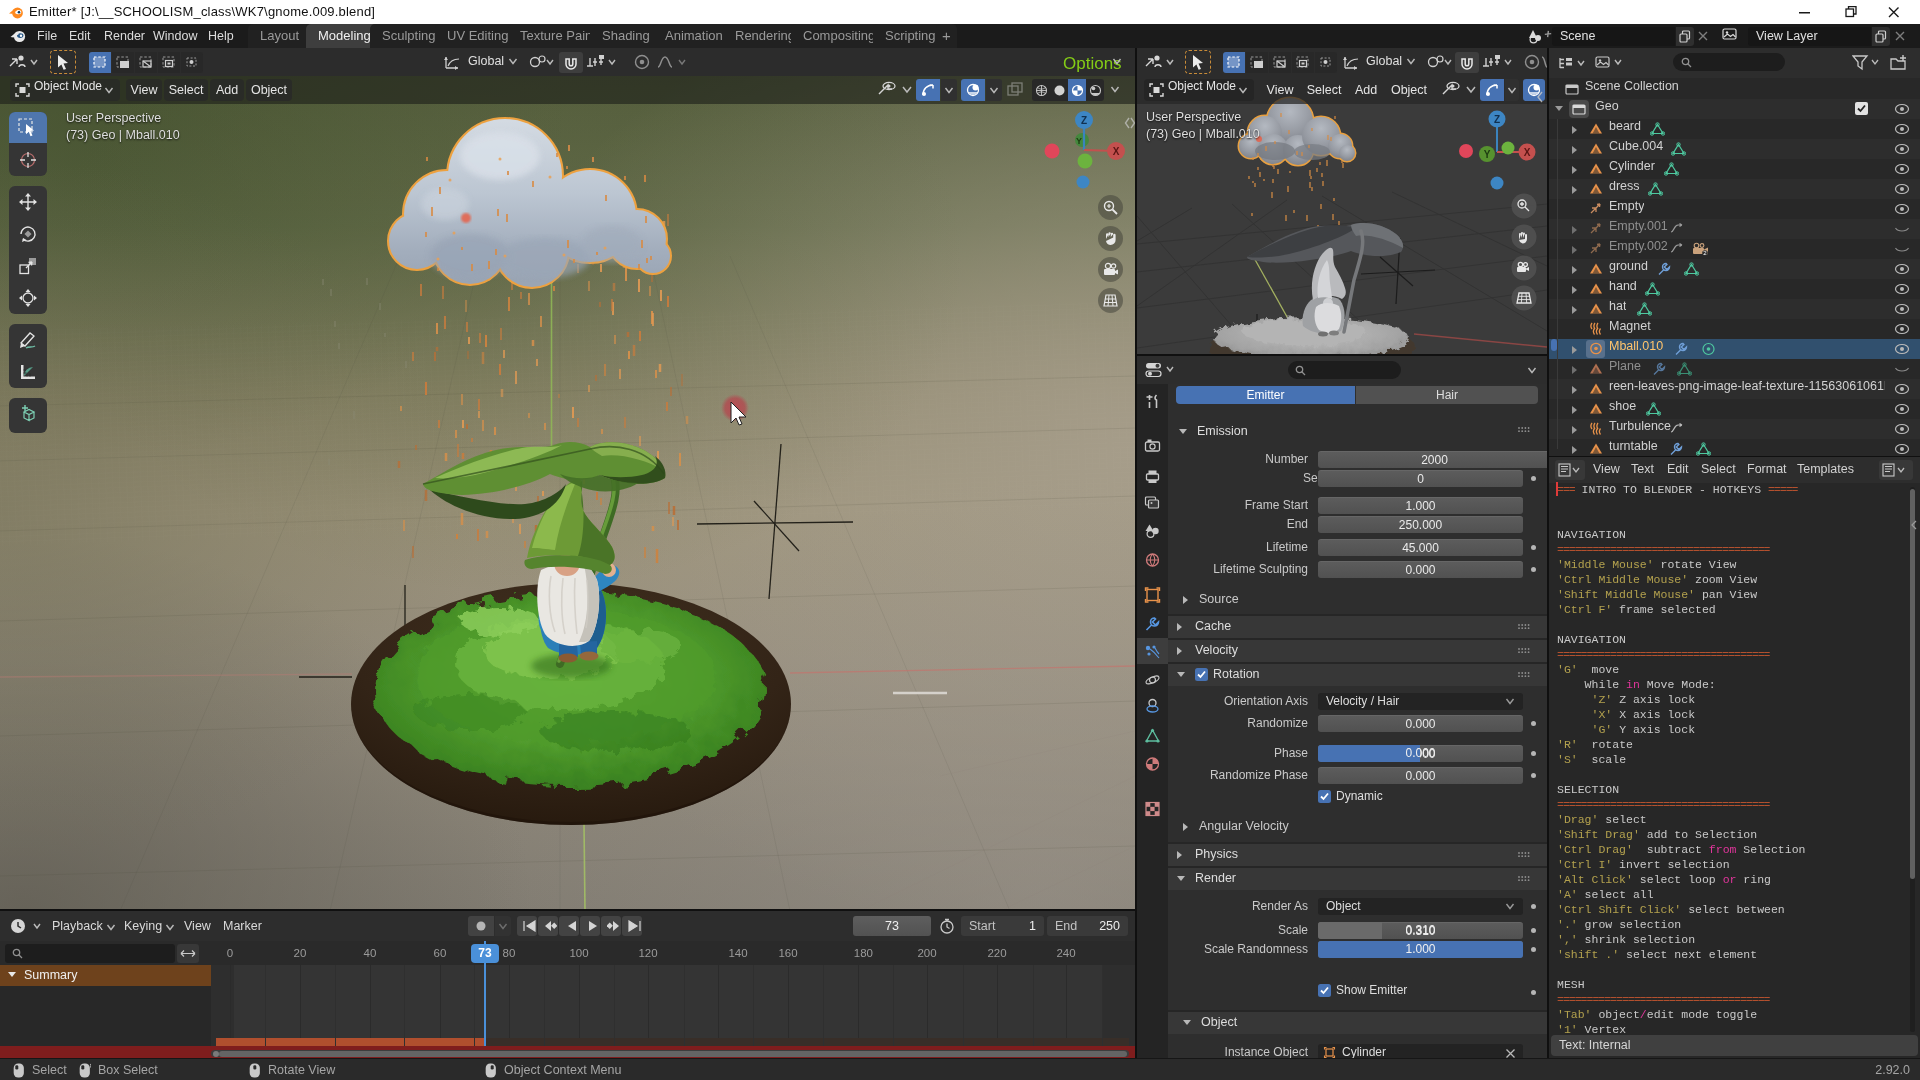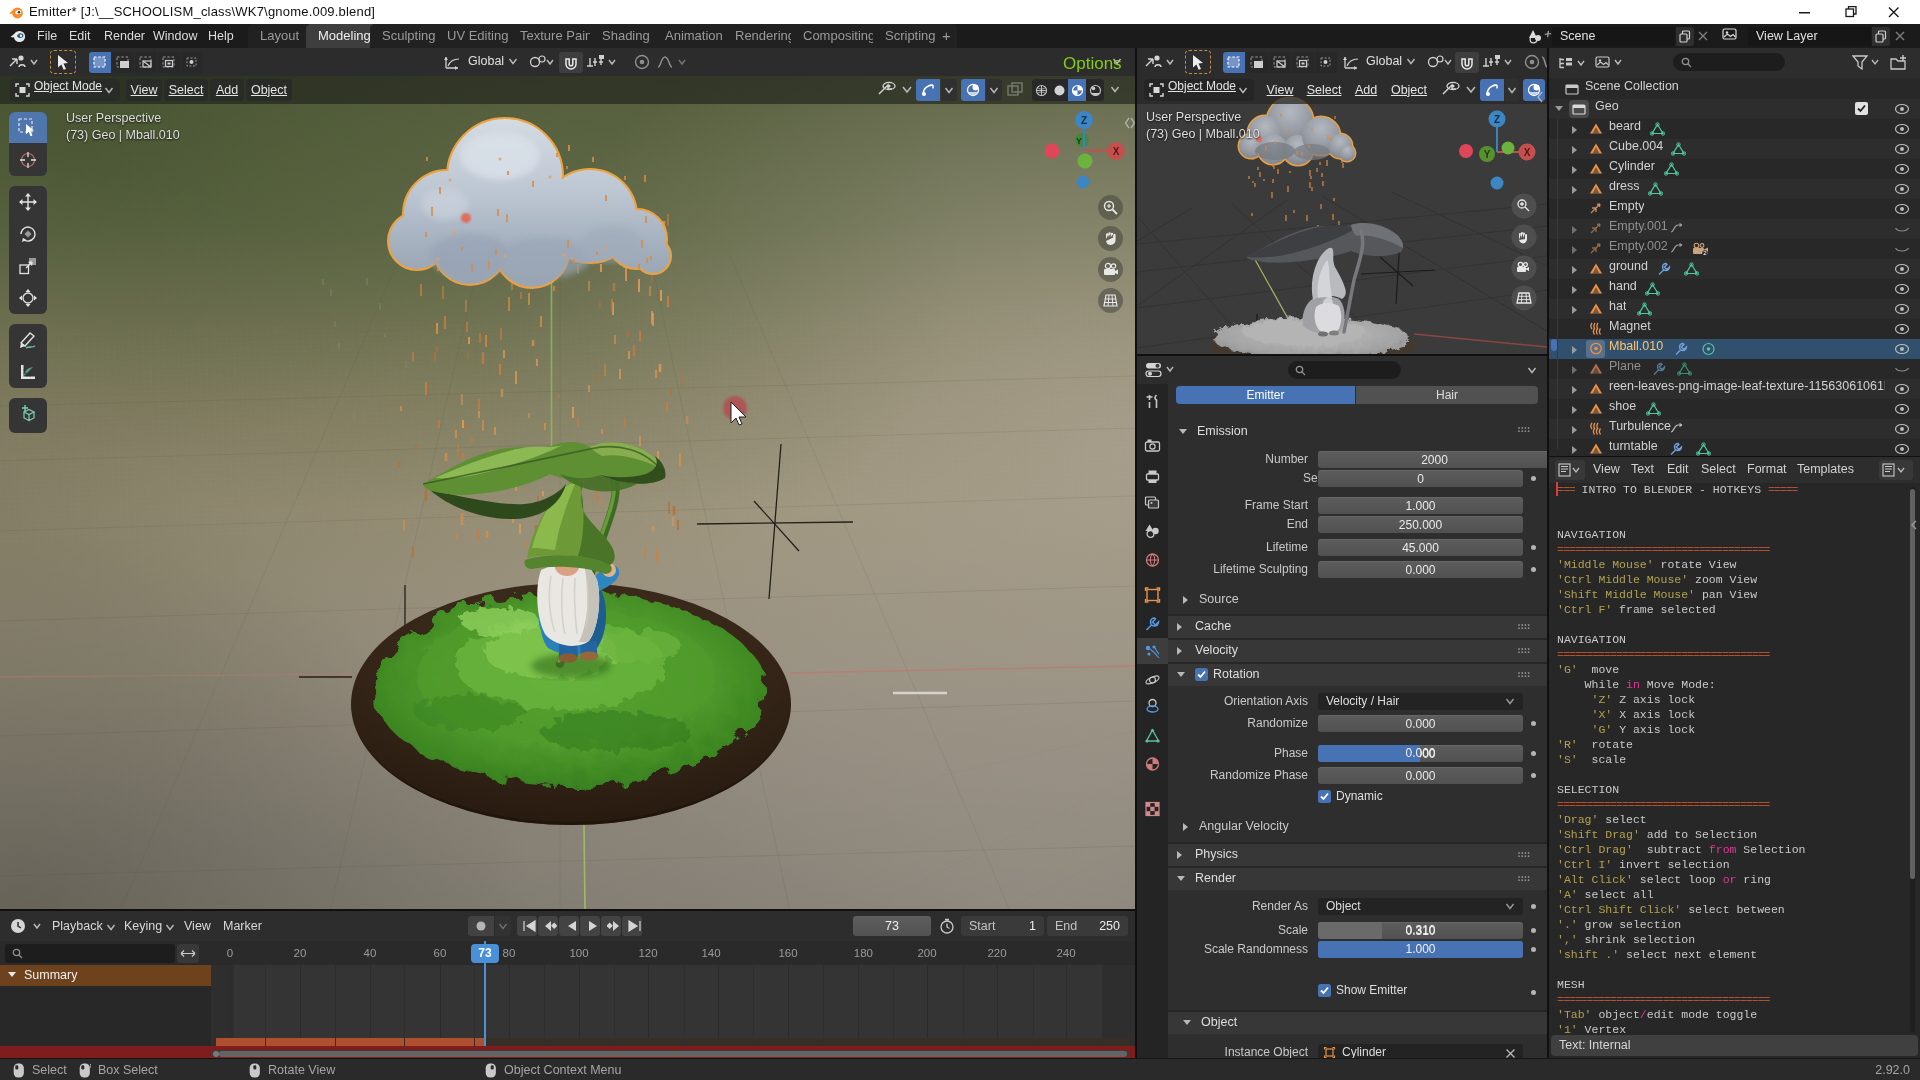--- a/index.html
+++ b/index.html
@@ -10,21 +10,21 @@
 
 #titlebar { position:absolute; left:0; top:0; width:1920px; height:24px; background:#ffffff; color:#111; font-size:13px; }
 #titlebar .ttxt { position:absolute; left:29px; top:4px; letter-spacing:0.2px; }
 
 #topbar { position:absolute; left:0; top:24px; width:1920px; height:24px; background:#1b1b1b; color:#d4d4d4; font-size:13px; }
 .menuitem { position:absolute; top:4.5px; color:#dcdcdc; font-size:12.5px; }
 .wstab { position:absolute; top:0; height:24px; line-height:24px; padding:0 12px; color:#9a9a9a; font-size:13px; background:#212121; border-radius:5px 5px 0 0; }
 .wstab.active { background:#3e3e3e; color:#f0f0f0; border-radius:5px 5px 0 0; }
 
 .toolhdr { position:absolute; background:#2c2c2c; }
-.vphdr-btn { position:absolute; background:rgba(40,40,40,0.75); border-radius:4px; color:#e4e4e4; font-size:12.5px; text-align:center;text-decoration:underline; }
+.vphdr-btn { position:absolute; background:rgba(40,40,40,0.75); border-radius:4px; color:#e4e4e4; font-size:12.5px; text-align:center; }
 .divider-v { position:absolute; background:#101010; }
 .divider-h { position:absolute; background:#101010; }
 
 #props { position:absolute; left:1137px; top:356px; width:410px; height:702px; background:#2e2e2e; overflow:hidden; }
 .plabel { position:absolute; font-size:12px; color:#c9c9c9; text-align:right; height:17px; line-height:17px; }
 .pfield { position:absolute; height:17px; background:linear-gradient(#5c5c5c,#515151); border-radius:3px; color:#eaeaea; font-size:12px; text-align:center; line-height:17px; border-top:1px solid #666; }
 .pmenu  { position:absolute; height:17px; background:#232323; border-radius:3px; color:#dddddd; font-size:12px; line-height:17px; }
 .phdr { position:absolute; left:0px; width:379px; height:22px; background:#373737; color:#dcdcdc; font-size:12.5px; line-height:22px; }
 .pdot { position:absolute; width:5px; height:5px; border-radius:50%; background:#b5b5b5; }
 .tri-r { display:block; width:0; height:0; border-left:5px solid #b8b8b8; border-top:4px solid transparent; border-bottom:4px solid transparent; }
@@ -1827,21 +1827,21 @@
 <div class="abs" style="left:177px;top:33px;width:22px;height:19px;background:#383838;border-radius:3px"><svg style="margin:5px 0 0 3px" width="16" height="9" viewBox="0 0 16 9">
           <path d="M1 4.5 H15 M1 4.5 l3-3 M1 4.5 l3 3 M15 4.5 l-3-3 M15 4.5 l-3 3" stroke="#c9c9c9" stroke-width="1.2" fill="none"></path>
         </svg></div>
 <span class="abs" style="left:215px;top:36px;width:30px;text-align:center;color:#9b9b9b;font-size:11.5px">0</span>
 <span class="abs" style="left:285px;top:36px;width:30px;text-align:center;color:#9b9b9b;font-size:11.5px">20</span>
 <span class="abs" style="left:355px;top:36px;width:30px;text-align:center;color:#9b9b9b;font-size:11.5px">40</span>
 <span class="abs" style="left:425px;top:36px;width:30px;text-align:center;color:#9b9b9b;font-size:11.5px">60</span>
 <span class="abs" style="left:494px;top:36px;width:30px;text-align:center;color:#9b9b9b;font-size:11.5px">80</span>
 <span class="abs" style="left:564px;top:36px;width:30px;text-align:center;color:#9b9b9b;font-size:11.5px">100</span>
 <span class="abs" style="left:633px;top:36px;width:30px;text-align:center;color:#9b9b9b;font-size:11.5px">120</span>
-<span class="abs" style="left:696px;top:36px;width:30px;text-align:center;color:#9b9b9b;font-size:11.5px">140</span>
+<span class="abs" style="left:723px;top:36px;width:30px;text-align:center;color:#9b9b9b;font-size:11.5px">140</span>
 <span class="abs" style="left:773px;top:36px;width:30px;text-align:center;color:#9b9b9b;font-size:11.5px">160</span>
 <span class="abs" style="left:843px;top:36px;width:30px;text-align:right;color:#9b9b9b;font-size:11.5px">180</span>
 <span class="abs" style="left:912px;top:36px;width:30px;text-align:center;color:#9b9b9b;font-size:11.5px">200</span>
 <span class="abs" style="left:982px;top:36px;width:30px;text-align:center;color:#9b9b9b;font-size:11.5px">220</span>
 <span class="abs" style="left:1051px;top:36px;width:30px;text-align:center;color:#9b9b9b;font-size:11.5px">240</span>
 <div class="abs" style="left:211px;top:54px;width:924px;height:81px;background:#343434"></div>
 <div class="abs" style="left:211px;top:54px;width:23px;height:81px;background:#2e2e2e"></div>
 <div class="abs" style="left:1103px;top:54px;width:32px;height:81px;background:#2e2e2e"></div>
 <div class="abs" style="left:230px;top:54px;width:1px;height:81px;background:#2b2b2b"></div>
 <div class="abs" style="left:300px;top:54px;width:1px;height:81px;background:#2b2b2b"></div>

